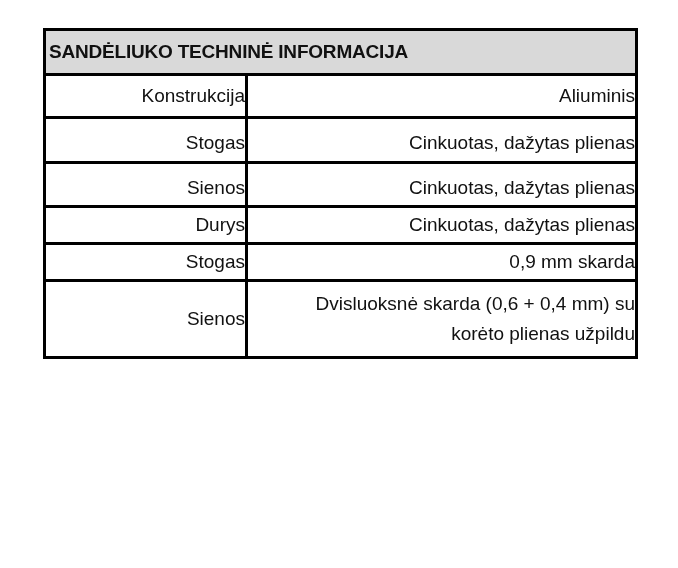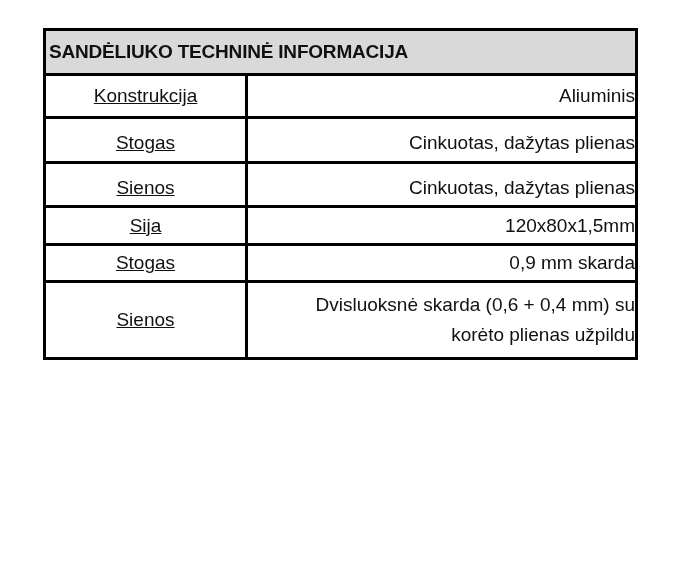--- a/index.html
+++ b/index.html
@@ -3,21 +3,21 @@
 <meta charset="utf-8">
 <style>
   html, body { margin: 0; padding: 0; background: #ffffff; }
   body { width: 678px; height: 568px; position: relative; overflow: hidden;
          font-family: "Liberation Sans", "DejaVu Sans", sans-serif; color: #111; }
   table.spec { position: absolute; left: 43px; top: 28px; width: 595px;
                border-collapse: collapse; table-layout: fixed; }
   table.spec td, table.spec th { border: 3px solid #000; padding: 0; font-size: 19px; line-height: 1.35; }
   table.spec th { background: #d9d9d9; text-align: left; font-weight: bold;
                   padding-left: 3px; height: 42px; font-size: 19px; letter-spacing: -0.2px; }
-  td.label { width: 196px; text-align: center; padding-left: 3px; text-decoration: underline; }
+  td.label { width: 196px; text-align: right; padding-left: 3px; }
   td.value { text-align: right; }
   col.c1 { width: 202px; }
 </style>
 </head>
 <body>
 
 <table class="spec">
   <colgroup>
       <col class="c1">
       <col>
@@ -31,23 +31,23 @@
     <td class="value">Aliuminis</td>
   </tr>
   <tr style="height:45px">
     <td class="label" style="padding-top:6px">Stogas</td>
     <td class="value" style="padding-top:6px">Cinkuotas, dažytas plienas</td>
   </tr>
   <tr style="height:44px">
     <td class="label" style="padding-top:6px">Sienos</td>
     <td class="value" style="padding-top:6px">Cinkuotas, dažytas plienas</td>
   </tr>
-  <tr style="height:38px">
-    <td class="label">Sija</td>
-    <td class="value">120x80x1,5mm</td>
+  <tr style="height:37px">
+    <td class="label">Durys</td>
+    <td class="value">Cinkuotas, dažytas plienas</td>
   </tr>
   <tr style="height:37px">
     <td class="label">Stogas</td>
     <td class="value">0,9 mm skarda</td>
   </tr>
   <tr style="height:77px">
     <td class="label">Sienos</td>
     <td class="value" style="line-height:1.6">
       <div>Dvisluoksnė skarda (0,6 + 0,4 mm) su</div>
       <div>korėto plienas užpildu</div>

